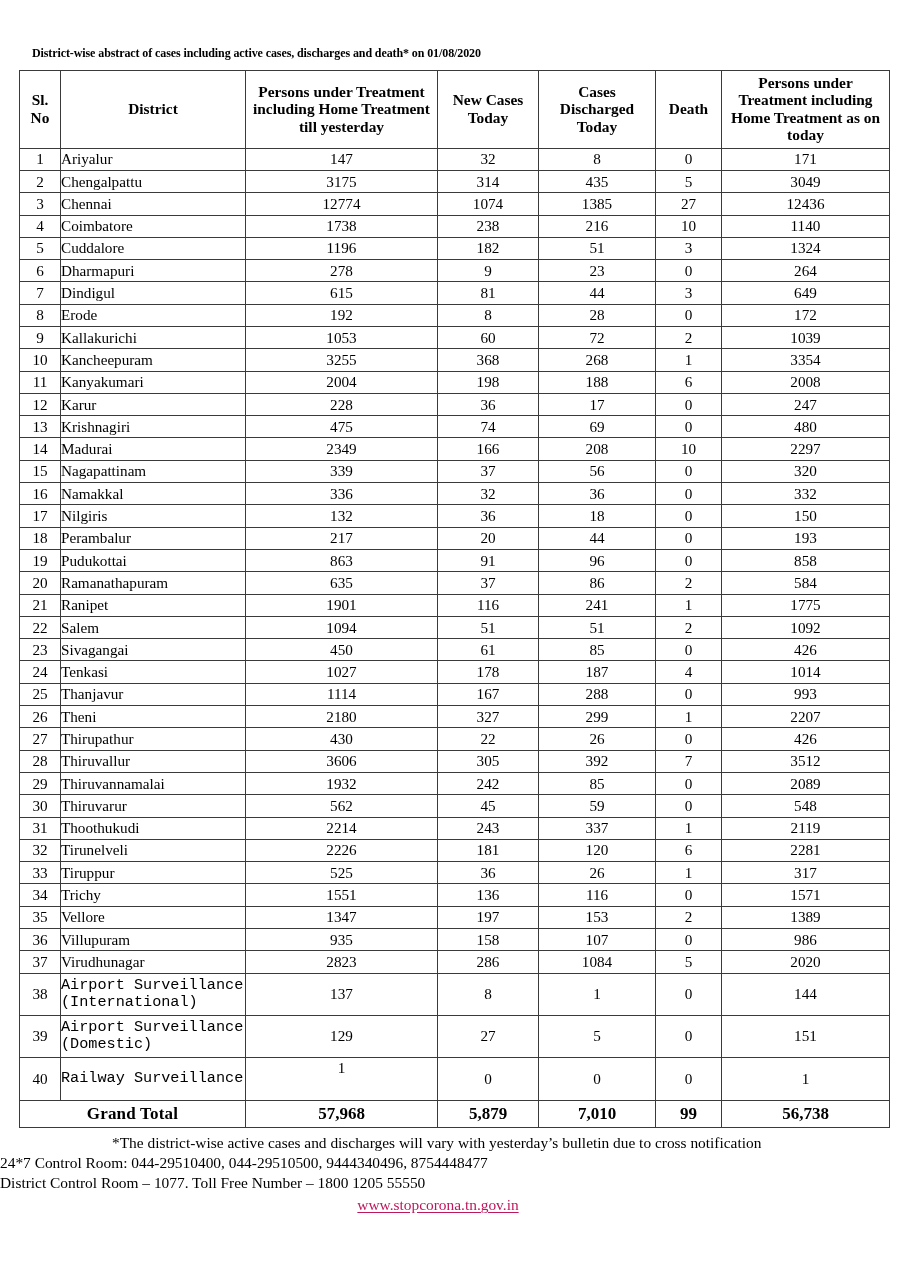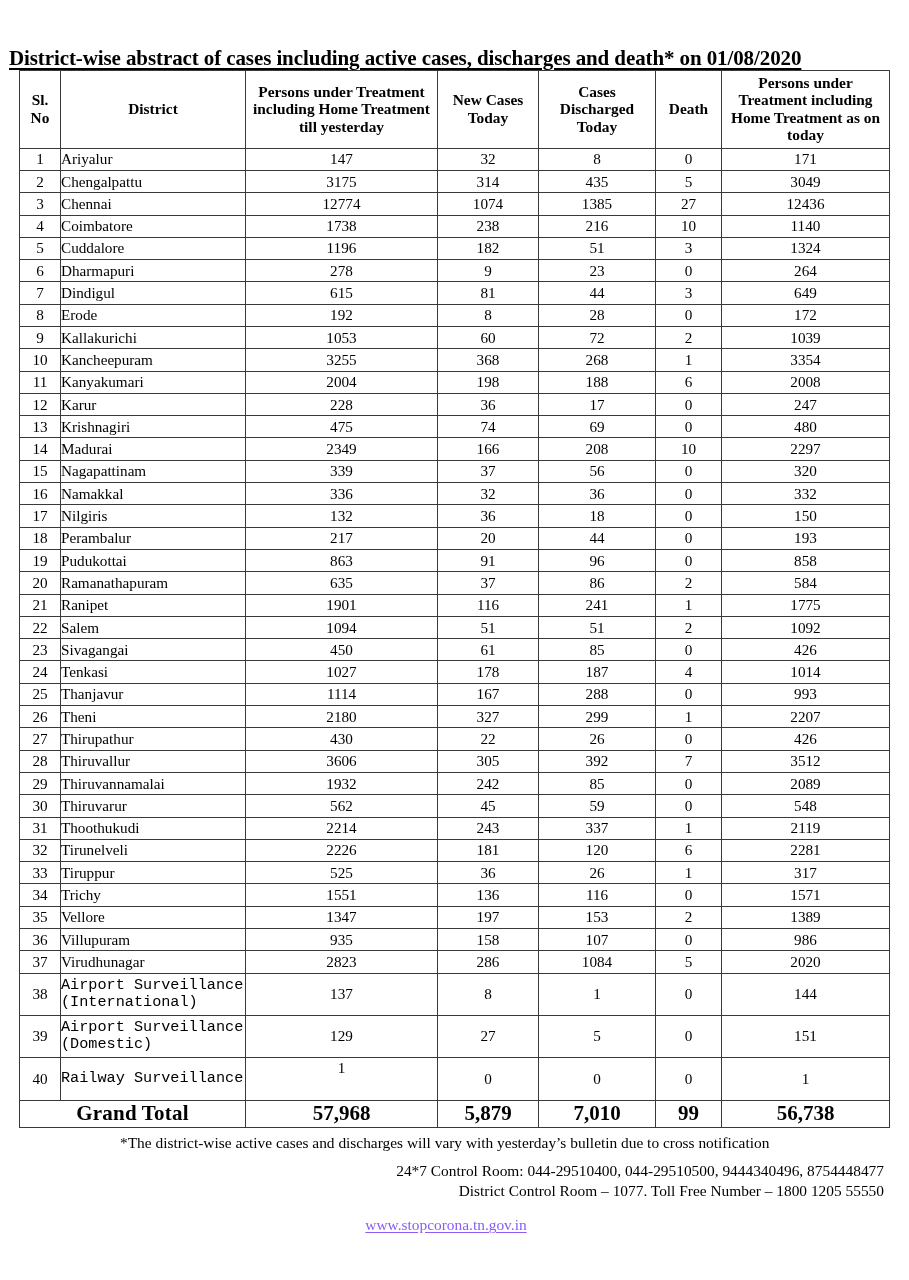--- a/index.html
+++ b/index.html
@@ -17,28 +17,27 @@
   .page {
     position: relative;
     width: 909px;
     height: 1280px;
     box-sizing: border-box;
   }
 
   
   .title {
     position: absolute;
-    left: 9px;
+    left: 32px;
     top: 46px;
     width: 872px;
-    font-size: 21px;
+    font-size: 12px;
     font-weight: bold;
     letter-spacing: -0.1px;
     white-space: nowrap;
-    text-decoration: underline;
     text-underline-offset: 3px;
     font-family: "Liberation Serif", "DejaVu Serif", serif;
   }
 
   
   .table-wrap {
     position: absolute;
     left: 19px;
     top: 70px;
     width: 870px;
@@ -85,58 +84,56 @@
     text-align: center;
     font-size: 15.2px;
   }
   tr.r-tall td { height: 41px; }
   tr.r-tall td.dist { line-height: 1.12; font-family: Liberation Mono, monospace; }
   td.num.top-align { vertical-align: top; padding-top: 1px; }
 
   
   tr.total td {
     font-weight: bold;
-    font-size: 21px;
+    font-size: 17px;
     height: 26px;
     text-align: center;
   }
   tr.total td.total-label {
     text-align: center;
     letter-spacing: 0.2px;
   }
 
   
   .footer {
     position: absolute;
-    left: 8px;
+    left: 0;
     top: 1133px;
     width: 876px;
   }
   .note {
     margin: 0 auto;
     width: 700px;
     font-size: 15.4px;
     line-height: 1.32;
     text-align: left;
     padding-left: 24px;
     box-sizing: border-box;
   }
   .contact {
-    margin-top: 8px;
-    text-align: right;
+    text-align: left;
     font-size: 15.4px;
     line-height: 1.30;
-    padding-left: 28px;
   }
   .weblink {
     display: block;
-    margin-top: 15px;
+    margin-top: 3px;
     text-align: center;
     font-size: 15.4px;
-    color: #8b5cf6;
+    color: #be185d;
     text-decoration: underline;
     text-underline-offset: 2px;
   }
 </style>
 </head>
 <body>
 
 <div class="page">
 
   <div class="title">District-wise abstract of cases including active cases, discharges and death* on 01/08/2020</div>

